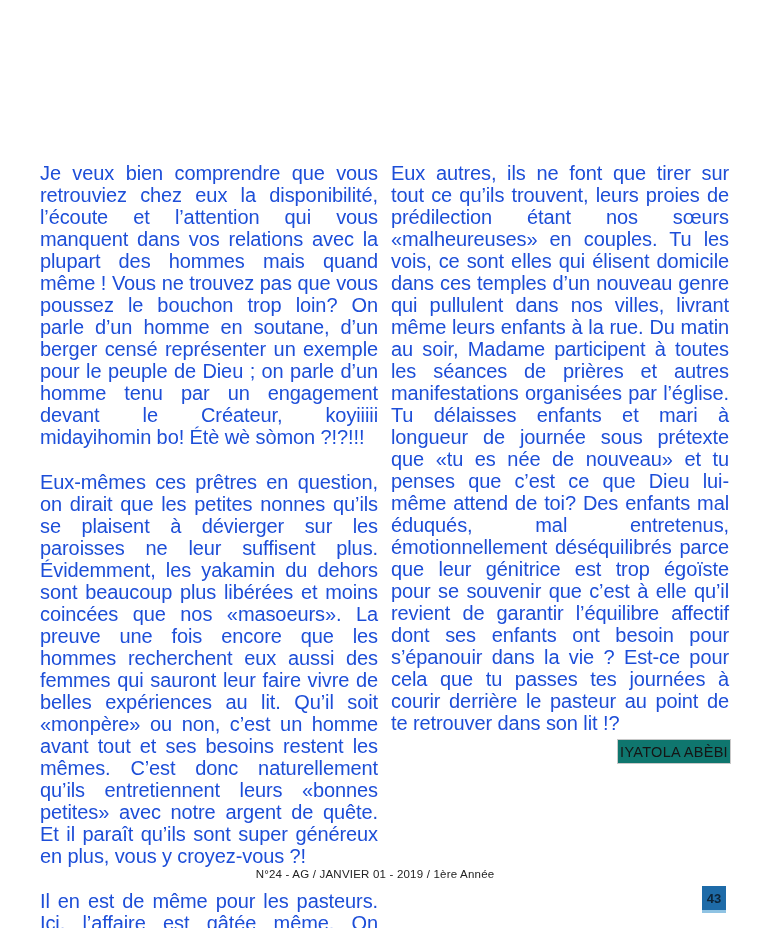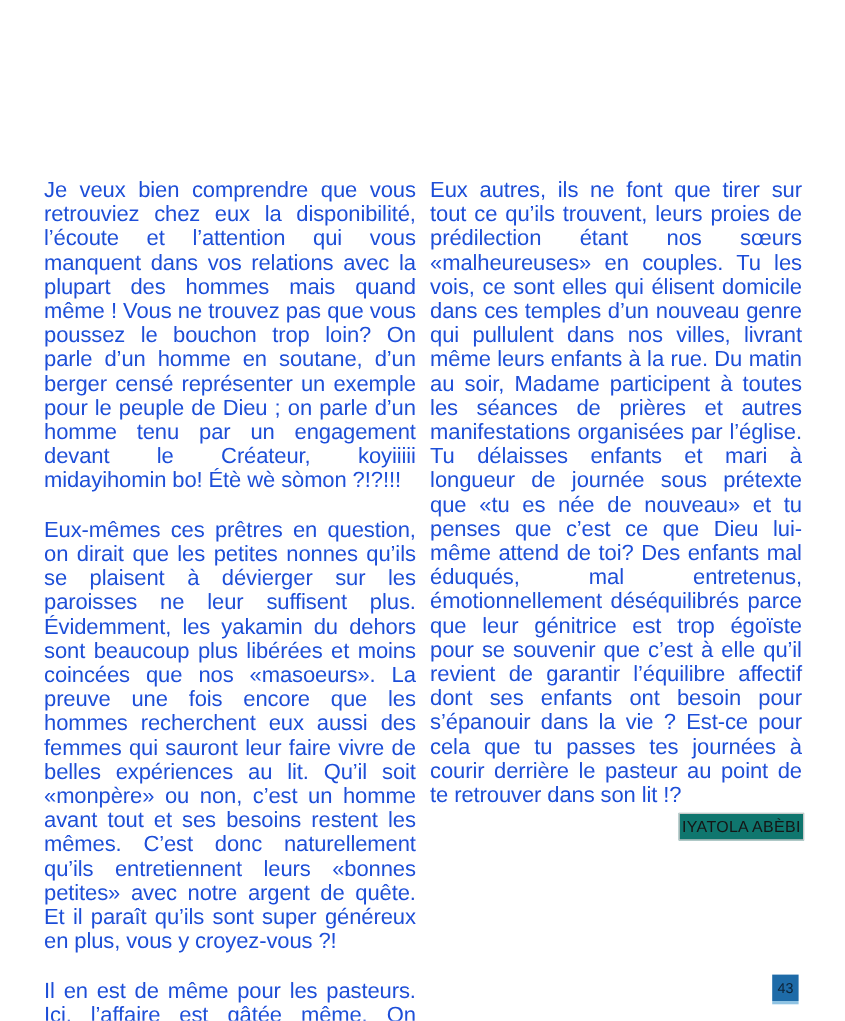--- a/index.html
+++ b/index.html
@@ -57,21 +57,21 @@
   }
   .page-badge {
     position: absolute;
     left: 702px; top: 886px;
     width: 24px; height: 24px;
     background: #1e6ba8;
     display: flex; align-items: center; justify-content: center;
   }
   .page-badge .num {
     font-size: 13px;
-    font-weight: 400;
+    font-weight: 700;
     color: #0d2438;
   }
   .badge-strip {
     position: absolute;
     left: 702px; top: 910px;
     width: 24px; height: 3px;
     background: #8fc3e3;
   }
 </style>
 </head>
@@ -87,19 +87,20 @@
     </section>
     <section class="col">
       <p>Eux autres, ils ne font que tirer sur tout ce qu’ils trouvent, leurs proies de prédilection étant nos sœurs «malheureuses» en couples. Tu les vois, ce sont elles qui élisent domicile dans ces temples d’un nouveau genre qui pullulent dans nos villes, livrant même leurs enfants à la rue. Du matin au soir, Madame participent à toutes les séances de prières et autres manifestations organisées par l’église. Tu délaisses enfants et mari à longueur de journée sous prétexte que «tu es née de nouveau» et tu penses que c’est ce que Dieu lui-même attend de toi? Des enfants mal éduqués, mal entretenus, émotionnellement déséquilibrés parce que leur génitrice est trop égoïste pour se souvenir que c’est à elle qu’il revient de garantir l’équilibre affectif dont ses enfants ont besoin pour s’épanouir dans la vie ? Est-ce pour cela que tu passes tes journées à courir derrière le pasteur au point de te retrouver dans son lit !?</p>
     </section>
   </main>
 
   <div class="byline-box">
     <span class="byline-text">IYATOLA ABÈBI</span>
   </div>
 
+  <div class="issue-line">N°24 - AG / JANVIER 01 - 2019 / 1ère Année</div>
 
   <div class="page-badge">
     <span class="num">43</span>
   </div>
   <div class="badge-strip"></div>
 
 </div>
 
 </body></html>

